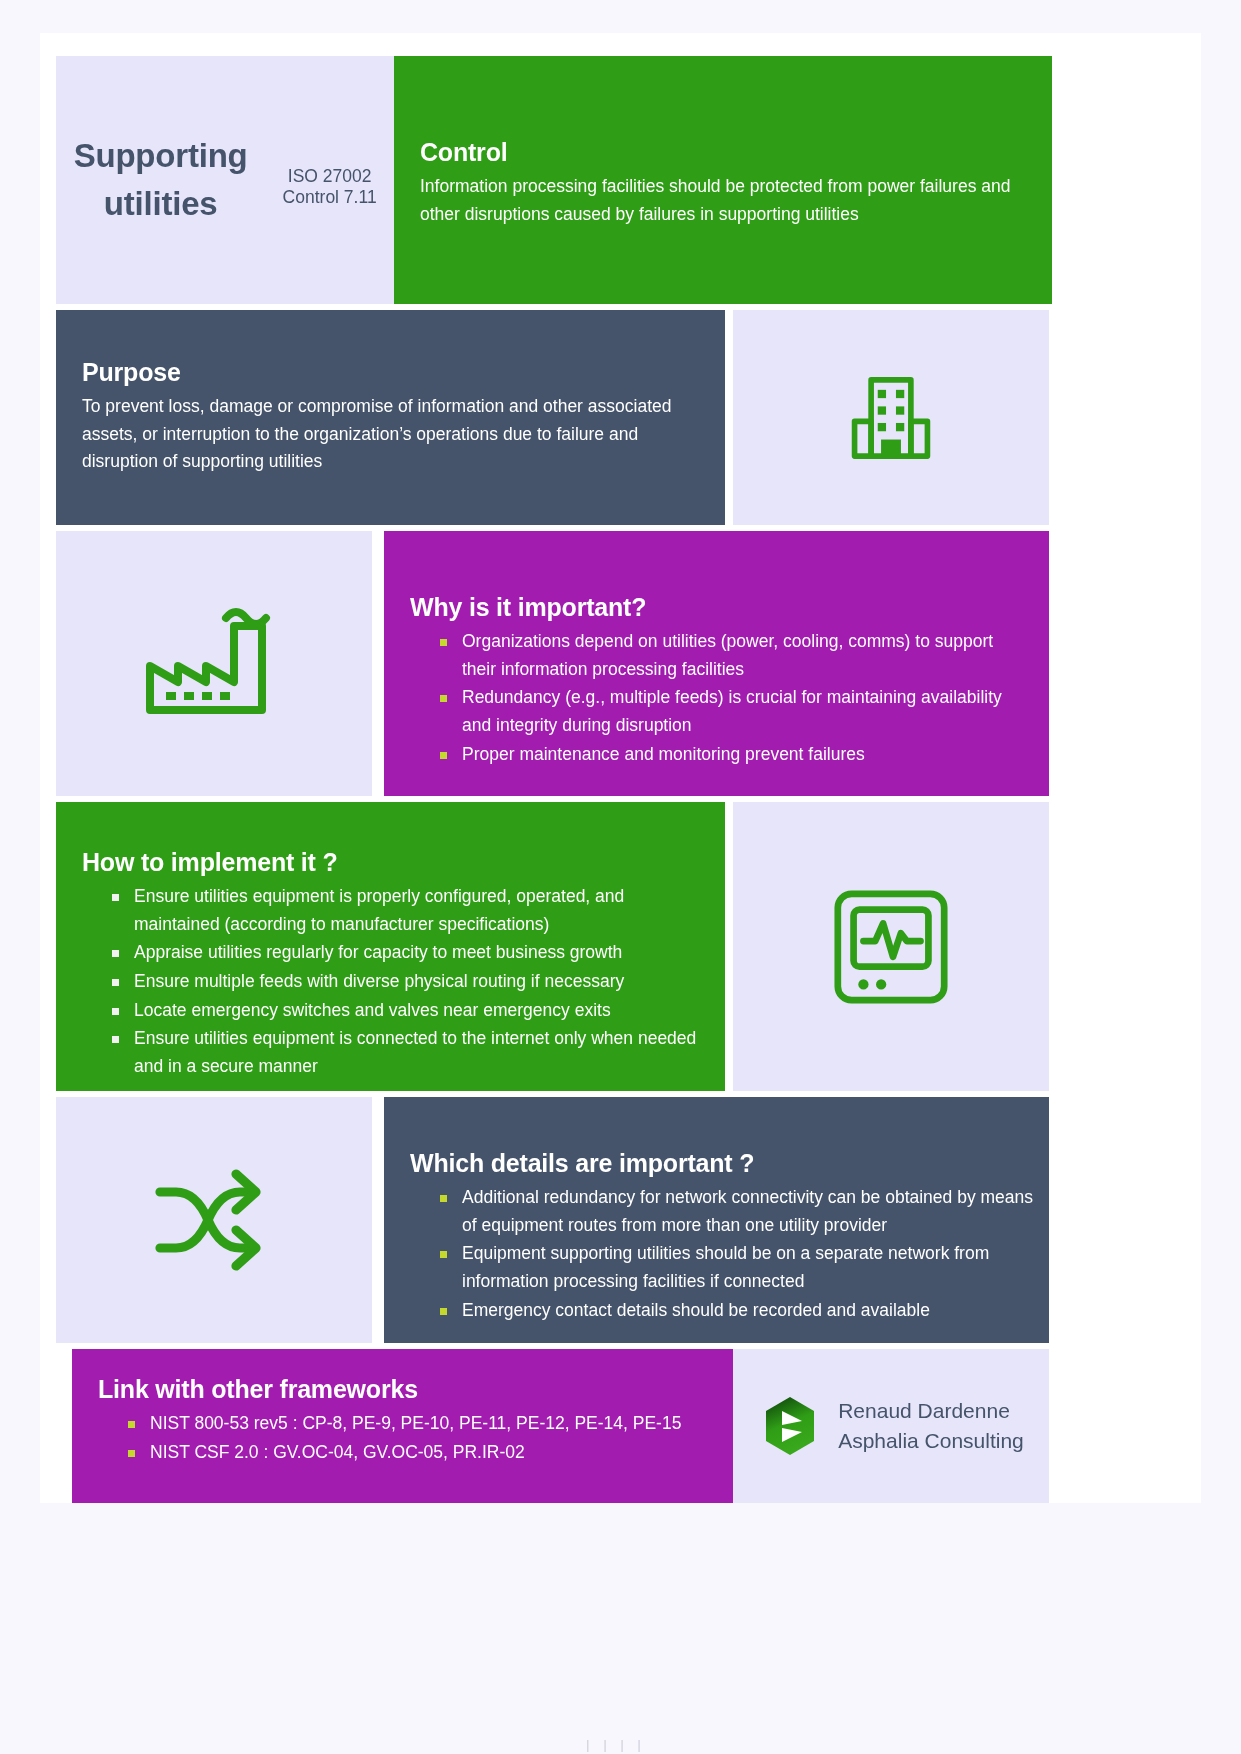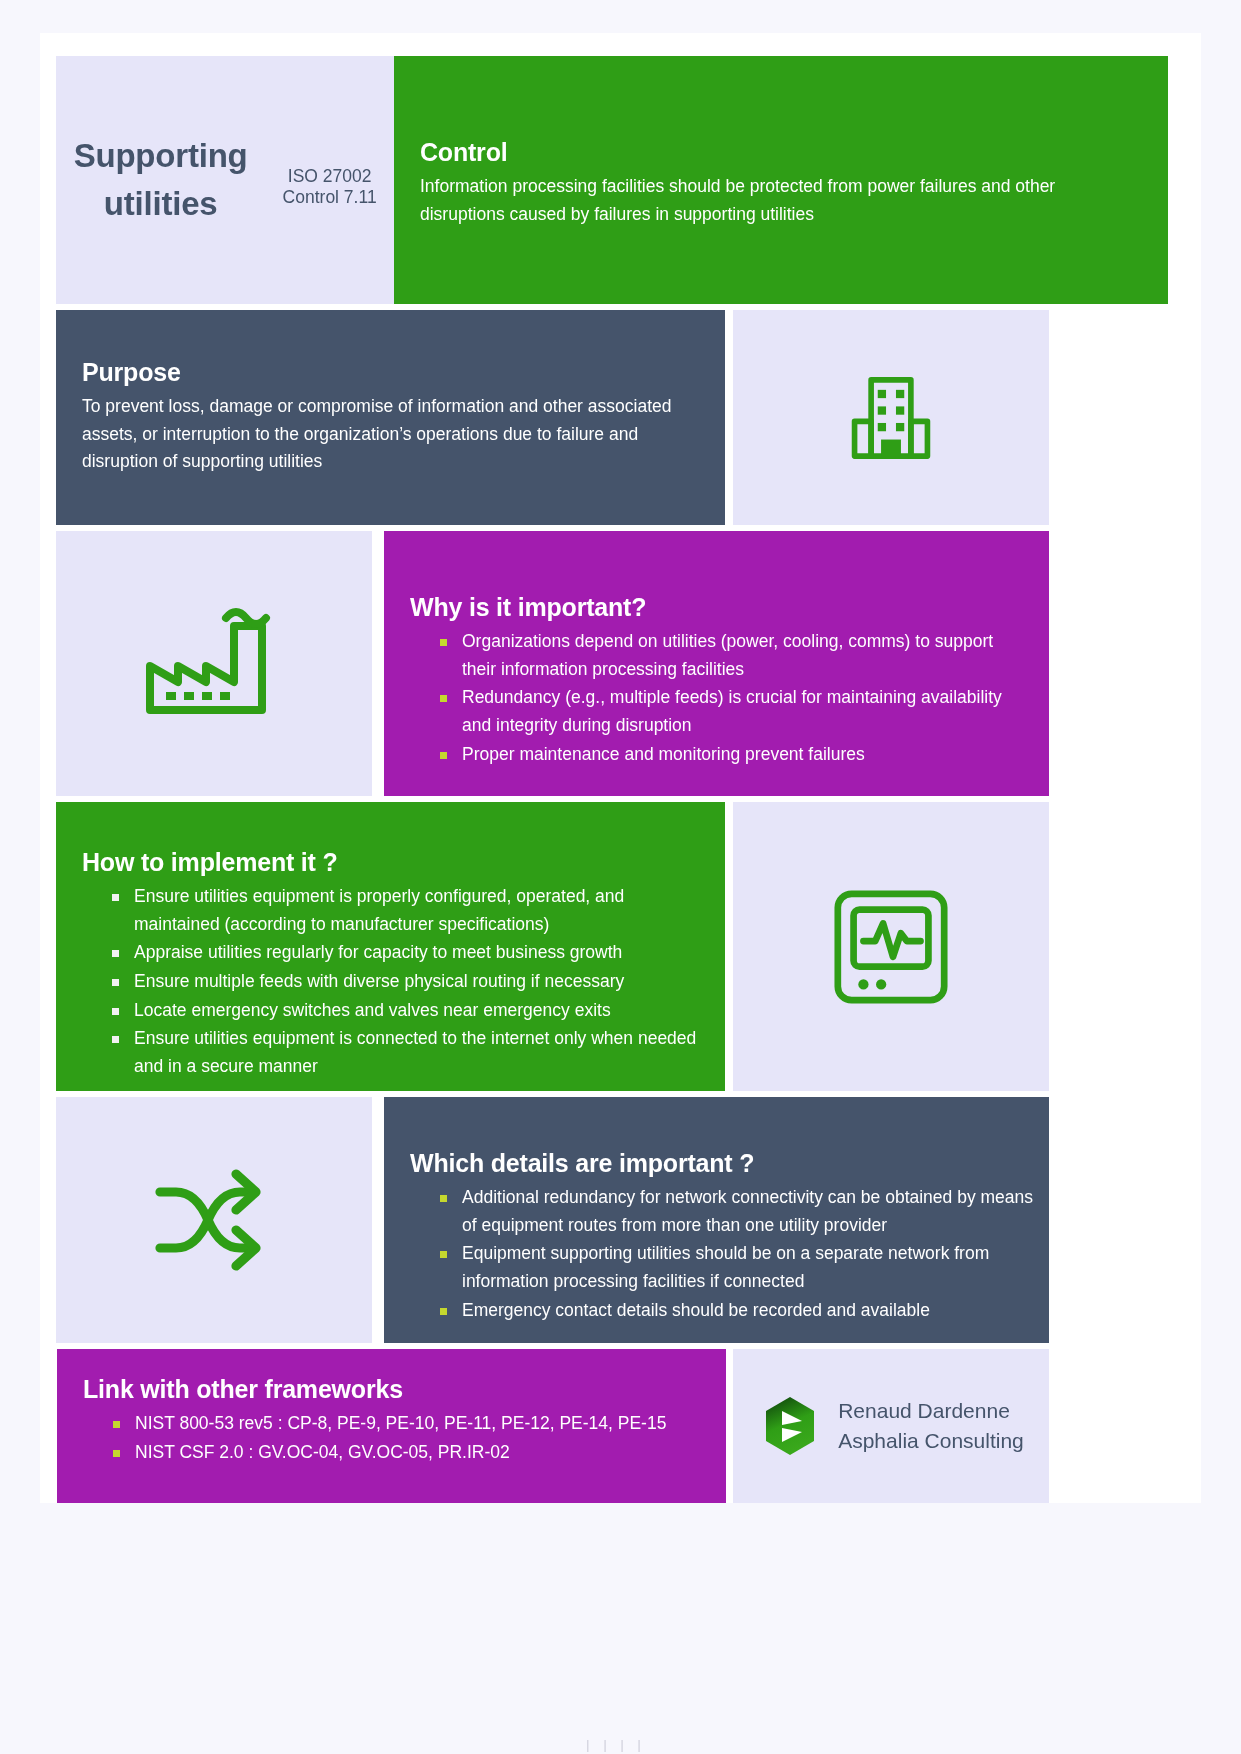--- a/index.html
+++ b/index.html
@@ -66,21 +66,21 @@
   }
   ul.bl > li::before {
     content: ""; position: absolute;
     left: 30px; top: 11px;
     width: 7px; height: 7px;
   }
   ul.bl.yellow > li::before { background: #c5d82e; }
   ul.bl.white  > li::before { background: #f2f2f2; }
 
   
-  .control-card { left: 354px; top: 23px; width: 774px; height: 248px; }
+  .control-card { left: 354px; top: 23px; width: 658px; height: 248px; }
   .control-inner { position: absolute; left: 26px; top: 82px; right: 24px; }
 
   
   .purpose-card { left: 16px; top: 277px; width: 669px; height: 215px; }
   .purpose-inner { position: absolute; left: 26px; top: 48px; right: 40px; }
   .icon-card-1 { left: 693px; top: 277px; width: 316px; height: 215px; }
 
   
   .icon-card-2 { left: 16px; top: 498px; width: 316px; height: 265px; }
   .why-card { left: 344px; top: 498px; width: 665px; height: 265px; }
@@ -90,21 +90,21 @@
   .how-card { left: 16px; top: 769px; width: 669px; height: 289px; }
   .how-inner { position: absolute; left: 26px; top: 38px; right: 20px; margin-top: 8px; }
   .icon-card-3 { left: 693px; top: 769px; width: 316px; height: 289px; }
 
   
   .icon-card-4 { left: 16px; top: 1064px; width: 316px; height: 246px; }
   .which-card { left: 344px; top: 1064px; width: 665px; height: 246px; }
   .which-inner { position: absolute; left: 26px; top: 52px; right: 14px; }
 
   
-  .link-card { left: 17px; top: 1316px; width: 669px; height: 154px; }
+  .link-card { left: 32px; top: 1316px; width: 669px; height: 154px; }
   .link-inner { position: absolute; left: 26px; top: 26px; right: 16px; }
   .sig-card {
     left: 693px; top: 1316px; width: 316px; height: 154px;
     display: flex; align-items: center; justify-content: center; gap: 16px;
   }
   .sig-text {
     font-size: 21px; color: #45546b; line-height: 1.45; text-align: left;
   }
   .icon-wrap {
     width: 100%; height: 100%;

